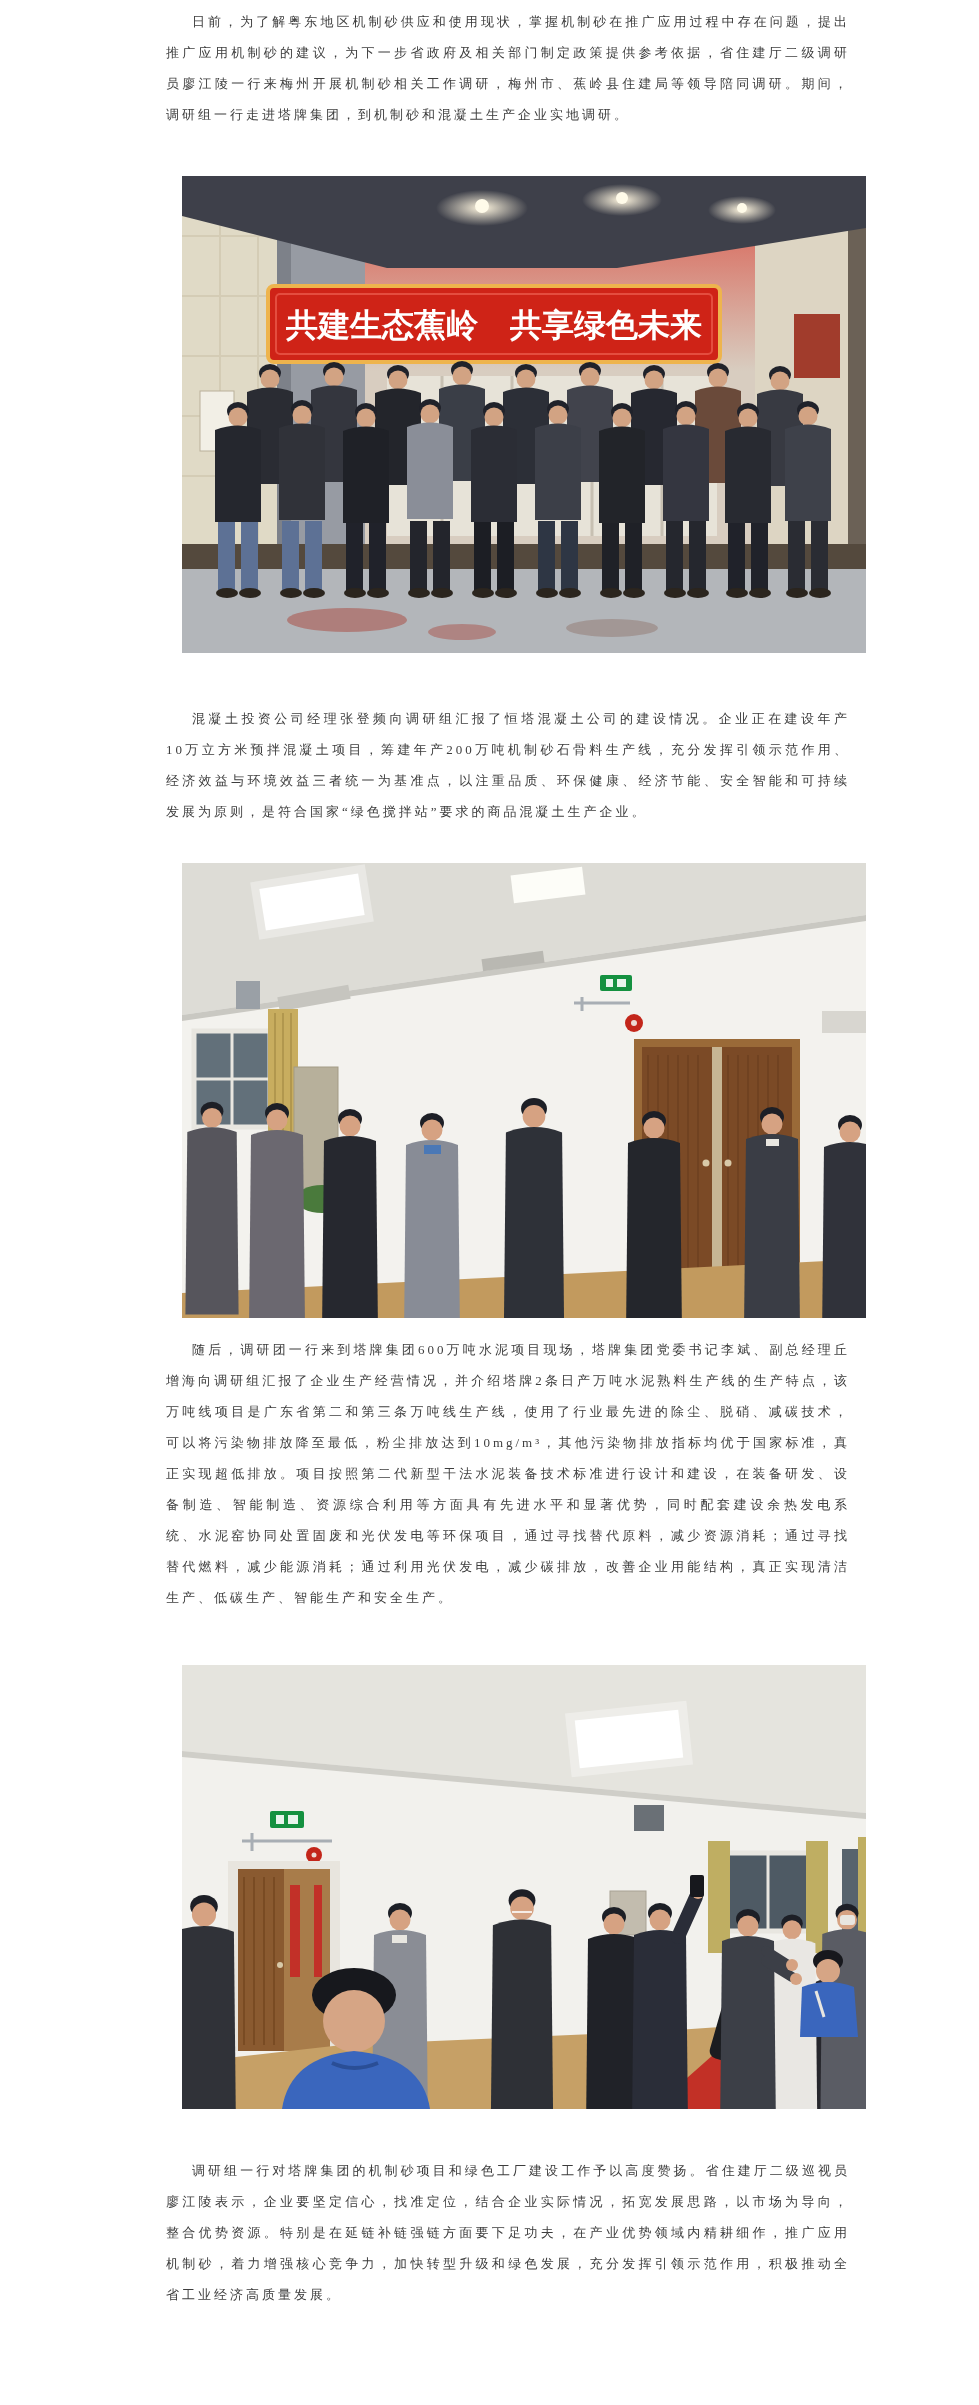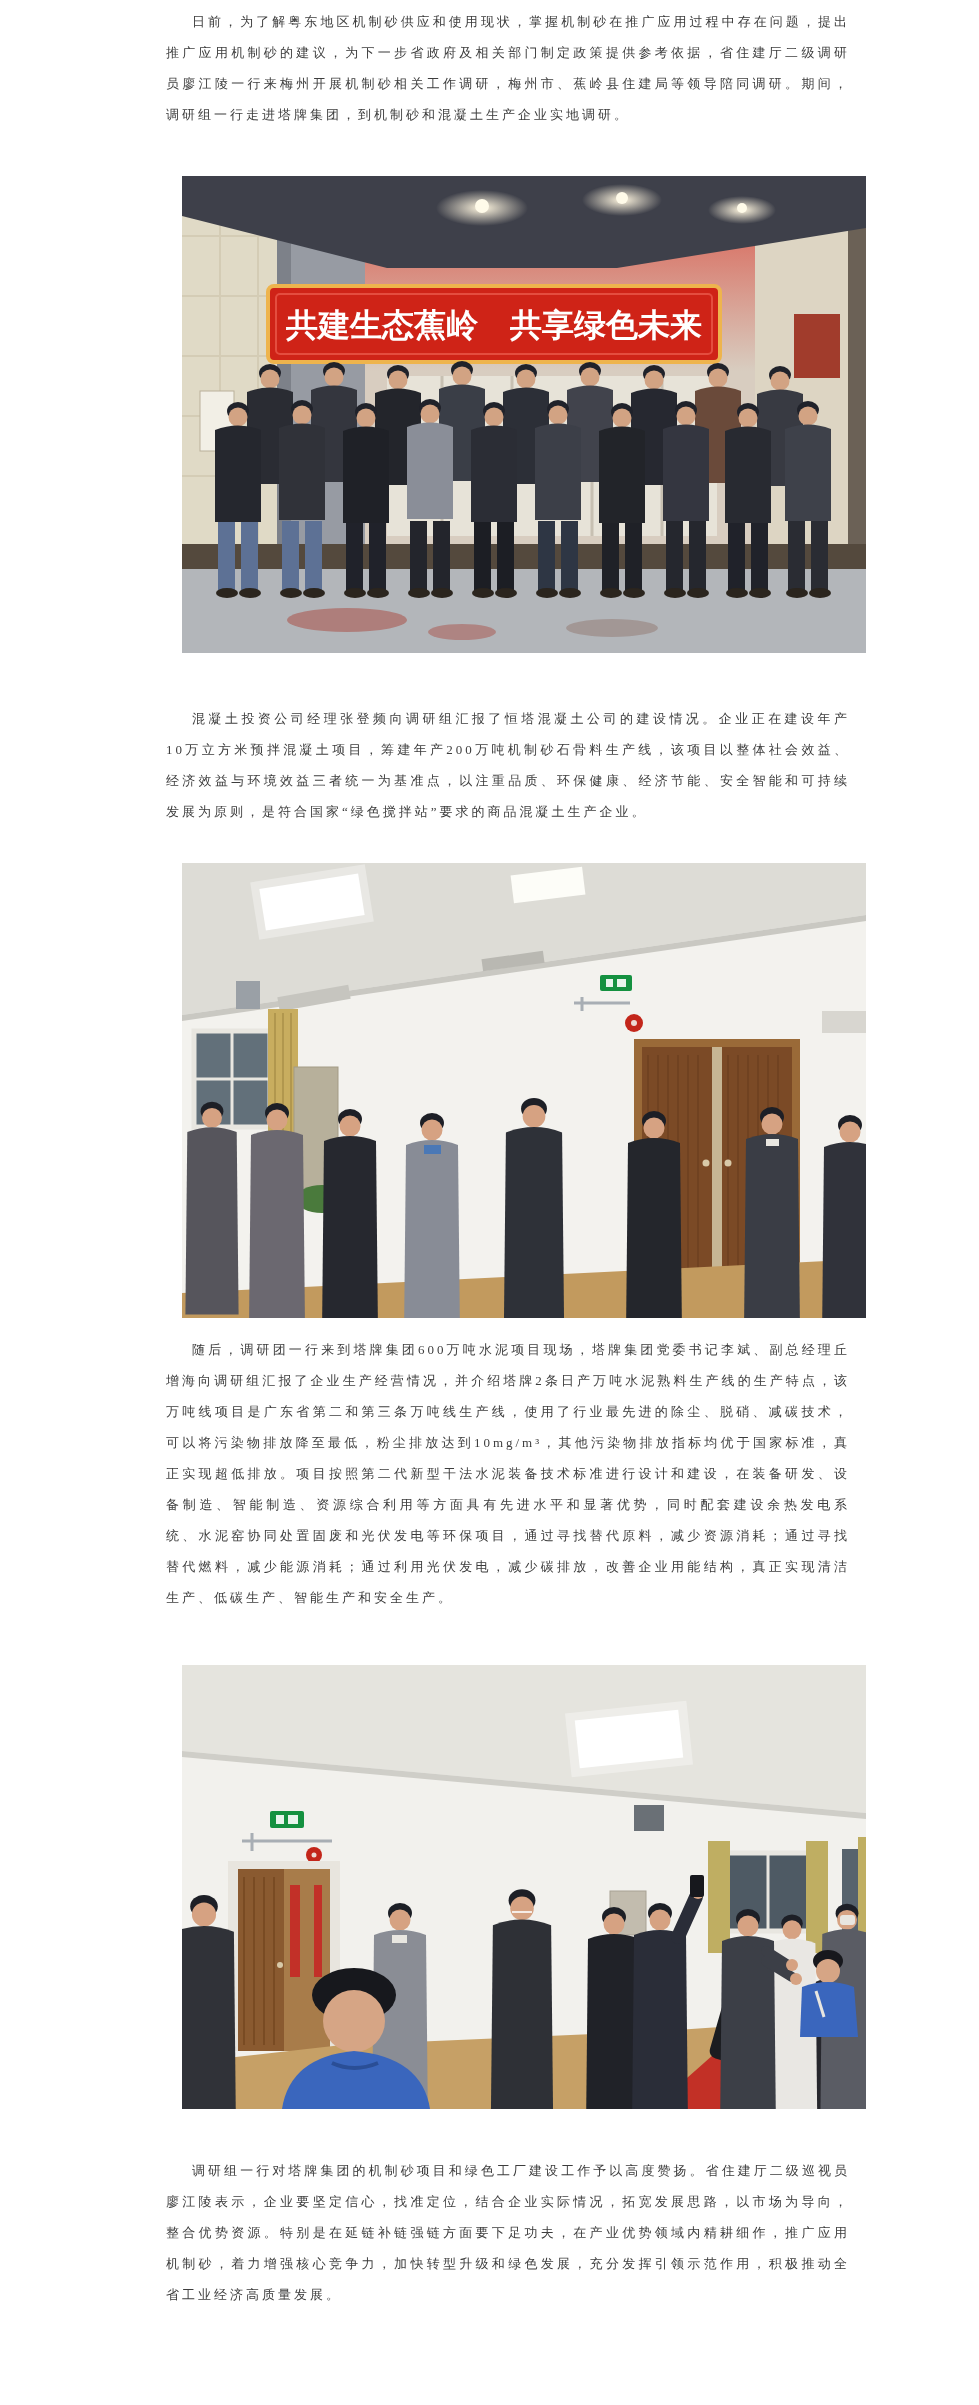--- a/index.html
+++ b/index.html
@@ -131,21 +131,21 @@
         <use href="#legs1" transform="translate(504,345)" style="color:#25272e"></use>
         <use href="#man1" transform="translate(504,237)" style="color:#343640"></use>
         <use href="#legs1" transform="translate(566,345)" style="color:#20222a"></use>
         <use href="#man1" transform="translate(566,239)" style="color:#282a31"></use>
         <use href="#legs1" transform="translate(626,345)" style="color:#2a2c33"></use>
         <use href="#man1" transform="translate(626,237)" style="color:#3e414a"></use>
       </g>
     </svg>
   </figure>
 
-  <p class="para p2">混凝土投资公司经理张登频向调研组汇报了恒塔混凝土公司的建设情况。企业正在建设年产10万立方米预拌混凝土项目，筹建年产200万吨机制砂石骨料生产线，该项目以整体社会效益、经济效益与环境效益三者统一为基准点，以注重品质、环保健康、经济节能、安全智能和可持续发展为原则，是符合国家“绿色搅拌站”要求的商品混凝土生产企业。</p>
+  <p class="para p2">混凝土投资公司经理张登频向调研组汇报了恒塔混凝土公司的建设情况。企业正在建设年产10万立方米预拌混凝土项目，筹建年产200万吨机制砂石骨料生产线，充分发挥引领示范作用、经济效益与环境效益三者统一为基准点，以注重品质、环保健康、经济节能、安全智能和可持续发展为原则，是符合国家“绿色搅拌站”要求的商品混凝土生产企业。</p>
 
   <figure class="photo f2">
     <svg width="684" height="455" viewBox="0 0 684 455">
       <defs>
         <g id="man2">
           <ellipse cx="0" cy="-4" rx="12" ry="10" fill="#1d1f26"></ellipse>
           <circle cx="0" cy="3" r="10.5" fill="#d6a282"></circle>
           <path d="M-26,18 Q0,8 26,18 L28,210 L-28,210 Z" fill="currentColor"></path>
         </g>
       </defs>

